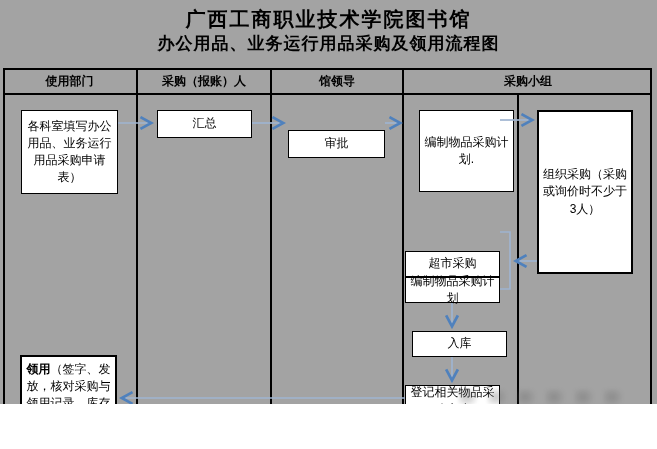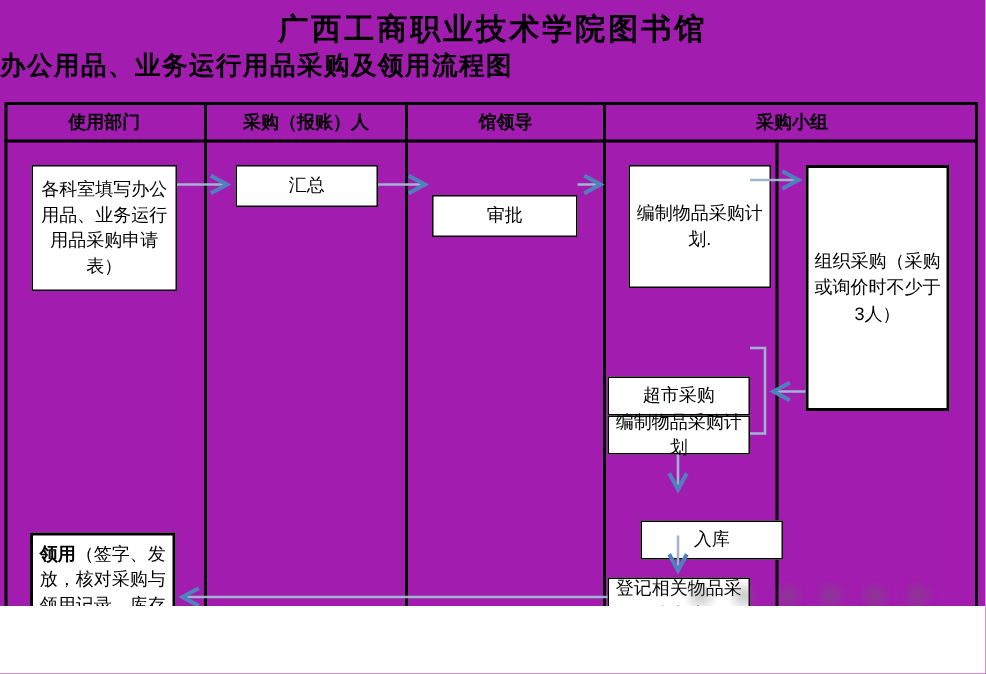--- a/index.html
+++ b/index.html
@@ -1,27 +1,27 @@
 <!DOCTYPE html>
 <html><head>
 <meta charset="utf-8">
 <style>
   html,body{margin:0;padding:0;background:#ffffff;}
   .page{
-    position:relative;width:657px;height:404px;background:#a21caf;
+    position:relative;width:657px;height:404px;background:#a3a3a3;
     font-family:"Liberation Sans","DejaVu Sans",sans-serif;color:#000;
     overflow:hidden;
   }
   .title1{
     position:absolute;top:6px;left:0;width:657px;text-align:center;
     font-size:20px;font-weight:bold;letter-spacing:2px;
     font-family:"Liberation Serif","DejaVu Serif",serif;
   }
   .title2{
-    position:absolute;top:32px;left:0;width:657px;text-align:left;
+    position:absolute;top:32px;left:0;width:657px;text-align:center;
     font-size:17px;font-weight:bold;letter-spacing:1px;
     font-family:"Liberation Serif","DejaVu Serif",serif;
   }
   .tbl-outer{
     position:absolute;left:3px;top:68px;width:645px;height:369px;
     border:2px solid #000;
   }
   .hline{position:absolute;background:#000;height:2px;}
   .vline{position:absolute;background:#000;width:2px;}
   .hcell{
@@ -71,21 +71,21 @@
   <div class="node" style="left:288px;top:110px;width:97px;height:28px;margin-top:20px;">审批</div>
 
   <div class="node" style="left:419px;top:110px;width:95px;height:82px;">编制物品采购计划.</div>
 
   <div class="node thick" style="left:537px;top:110px;width:96px;height:164px;">组织采购（采购或询价时不少于3人）</div>
 
   <div class="node" style="left:405px;top:222px;width:95px;height:26px;margin-top:29px;">超市采购</div>
 
   <div class="node" style="left:405px;top:277px;width:95px;height:26px;">编制物品采购计划</div>
 
-  <div class="node" style="left:427px;top:331px;width:95px;height:26px;margin-top:16px;">入库</div>
+  <div class="node" style="left:412px;top:331px;width:95px;height:26px;">入库</div>
 
   <div class="node" style="left:405px;top:385px;width:95px;height:32px;">登记相关物品采购台账</div>
 
   <div class="node thick" style="left:20px;top:355px;width:97px;height:85px;display:block;text-align:center;padding:4px 2px;"><span style="font-weight:bold;margin-top:48px;">领用</span><span>（签字、发放，核对采购与领用记录、库存情况，做到账物相符）</span></div>
 
   <svg class="svg-overlay" viewBox="0 0 657 449" xmlns="http://www.w3.org/2000/svg">
     <defs>
       <marker id="ah" orient="auto" markerWidth="9" markerHeight="9" refX="7" refY="4.25">
         <path d="M0.8,0.8 L7.2,4.25 L0.8,7.7" fill="none" stroke="#4f81bd" stroke-width="1.6"></path>
       </marker>

